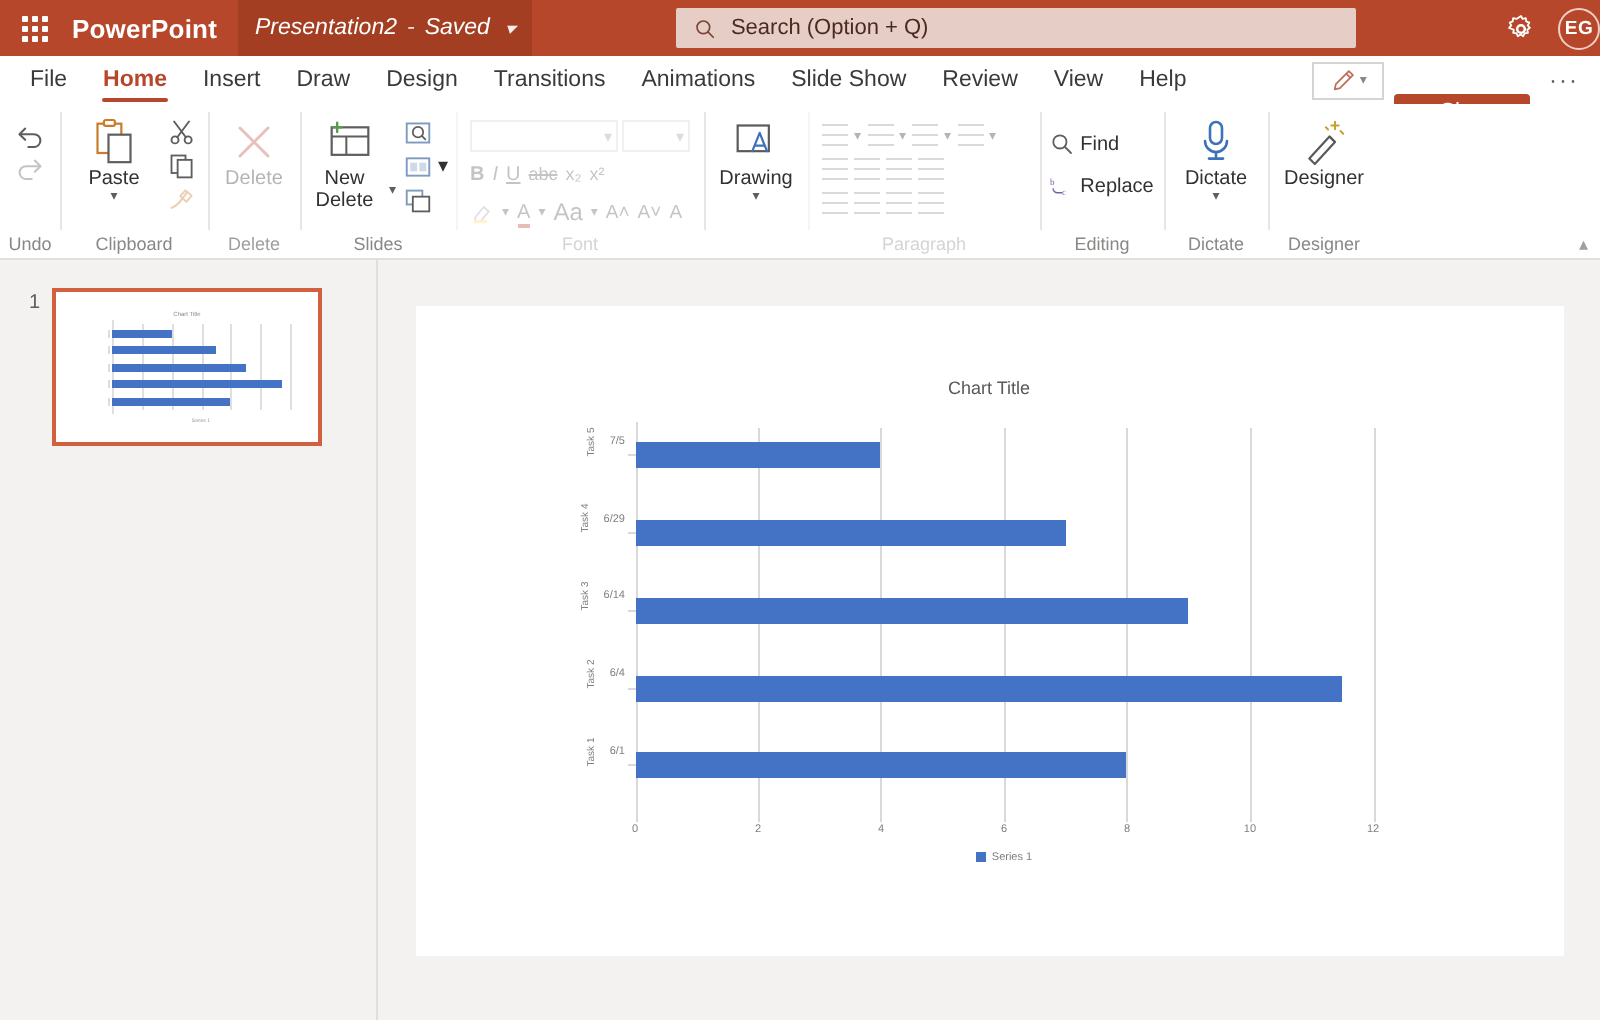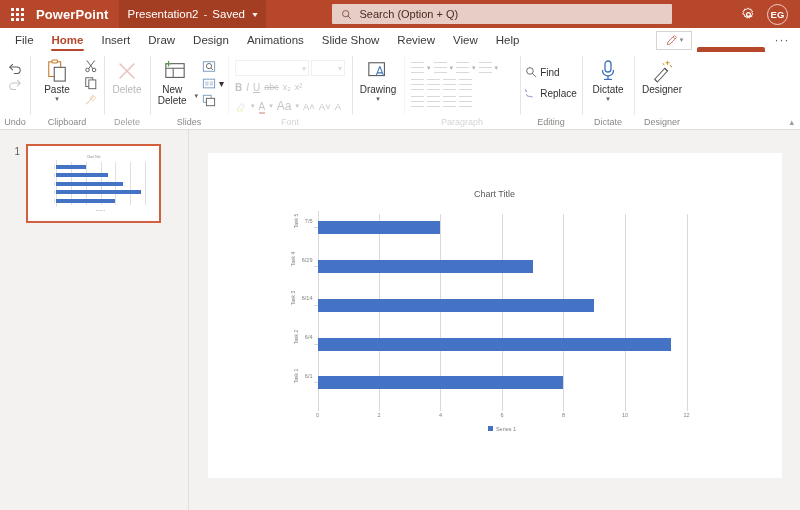--- a/index.html
+++ b/index.html
@@ -38,38 +38,39 @@
     font-size: 13px; font-weight: bold; letter-spacing: .1px;
     padding: 0 10px 0 2px; flex: none;
   }
   .doc-chip {
     height: 28px;
     display: flex; align-items: center; gap: 5px;
     padding: 0 9px;
     background: #a33e22;
     font-size: 11.5px;
     flex: none;
+    font-style: italic;
   }
   .doc-chip .sep { opacity: .85; }
   .chev {
     font-size: 8px; opacity: .9; margin-left: 3px;
     transform: scaleX(1.35);
   }
   .search-wrap { flex: 1; display: flex; justify-content: center; padding: 0 6px; }
   .searchbox {
     width: 340px; height: 20px;
     background: #e6cdc6;
     display: flex; align-items: center; gap: 7px;
     padding: 0 9px;
     border-radius: 1px;
     color: #4a2a20;
     font-size: 11px;
   }
   .searchbox svg { flex: none; }
-  .tb-right { display: flex; align-items: center; gap: 10px; padding-right: 12px; flex: none; }
+  .tb-right { display: flex; align-items: center; gap: 10px; flex: none; }
   .gear { width: 18px; height: 18px; display:flex; align-items:center; justify-content:center; }
   .avatar {
     width: 21px; height: 21px; border-radius: 50%;
     border: 1.2px solid #f0cfc6;
     display: flex; align-items: center; justify-content: center;
     font-size: 9.5px; font-weight: 600; letter-spacing: .2px;
   }
 
   
   .ribbon-tabs {
@@ -315,20 +316,21 @@
     </div>
   </div>
 </div>
 
 <div class="ribbon-tabs">
   <div class="rtab">File</div>
   <div class="rtab active">Home</div>
   <div class="rtab">Insert</div>
   <div class="rtab">Draw</div>
   <div class="rtab">Design</div>
+  <div class="rtab">Transitions</div>
   <div class="rtab">Animations</div>
   <div class="rtab">Slide Show</div>
   <div class="rtab">Review</div>
   <div class="rtab">View</div>
   <div class="rtab">Help</div>
 
   <div class="tabs-right">
     <div class="pen-btn">
       <svg width="13" height="13" viewBox="0 0 16 16">
         <path d="M11.6 1.9l2.5 2.5-8 8-3.2.7.7-3.2z" fill="none" stroke="#c0705a" stroke-width="1.1" stroke-linejoin="round"></path>

